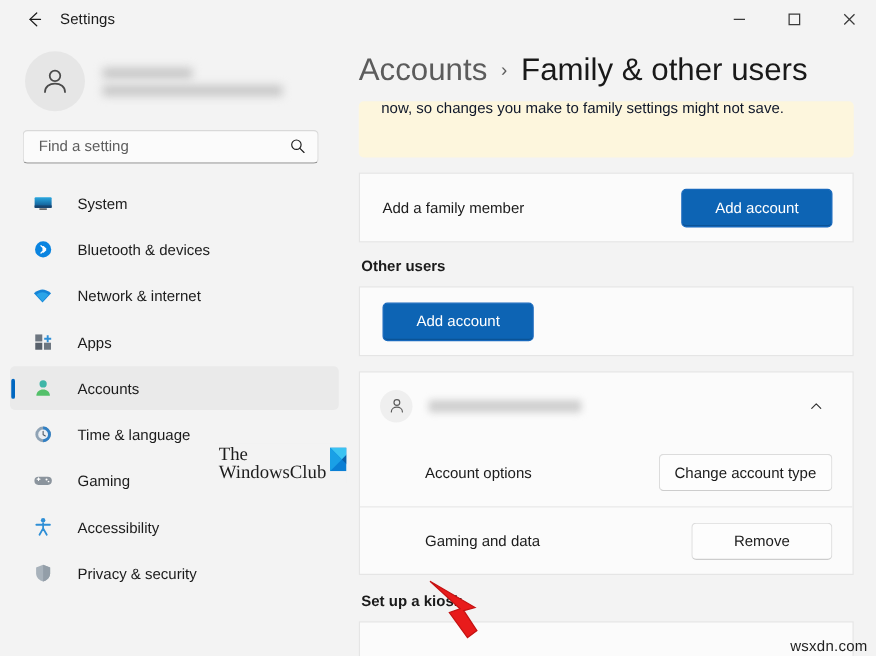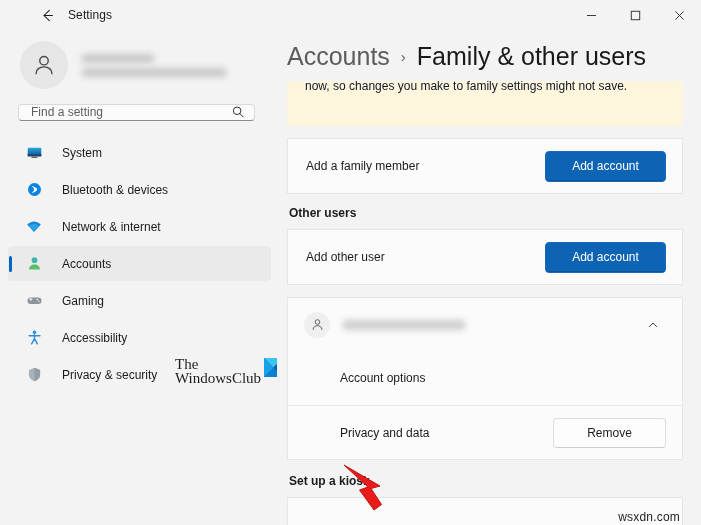--- a/index.html
+++ b/index.html
@@ -20,21 +20,20 @@
 
   
   .titlebar {
     height: 30px;
     flex: 0 0 30px;
     display: flex;
     align-items: center;
     background: #f3f3f3;
     position: relative;
     z-index: 30;
-    padding-left: 20px;
   }
   .back-btn {
     width: 30px; height: 28px;
     margin-left: 12px;
     display: flex; align-items: center; justify-content: center;
     color: #1b1b1b;
     border-radius: 4px;
   }
   .title-text {
     font-size: 12px;
@@ -98,21 +97,21 @@
     filter: blur(3.2px);
     color: transparent;
     overflow: hidden;
     white-space: nowrap;
   }
   .blur-name { width: 72px; height: 9px; }
   .blur-email { width: 144px; height: 9px; }
 
   .search-wrap { padding: 12px 22px 0 18px; }
   .search-box {
-    height: 17px;
+    height: 27px;
     background: #fbfbfb;
     border: 1px solid #d9d9d9;
     border-bottom: 1px solid #8a8a8a;
     border-radius: 4px;
     display: flex;
     align-items: center;
     padding: 0 9px 2px 12px;
   }
   .search-input {
     flex: 1 1 auto;
@@ -328,21 +327,21 @@
   .red-arrow {
     position: absolute;
     left: 333px; top: 449px;
     width: 62px; height: 74px;
     z-index: 25;
     pointer-events: none;
   }
 
   .wm-wsxdn {
     position: absolute;
-    right: 21px; bottom: 1px;
+    right: 7px; bottom: 1px;
     font-size: 12px;
     font-family: "Liberation Sans", sans-serif;
     color: #1e1e1e;
     z-index: 26;
     letter-spacing: .2px;
   }
 </style>
 </head>
 <body>
 
@@ -438,31 +437,53 @@
           <span class="nav-icon">
             <svg width="18" height="18" viewBox="0 0 20 20">
               <path d="M2.4 7.3 C5 5 8 4 10 4 C12 4 15 5 17.6 7.3 L10 15.6 Z" fill="#1383d6"></path>
               <path d="M4.6 8.6 C6.6 7 8.6 6.4 10 6.4 C11.4 6.4 13.4 7 15.4 8.6 L10 14.6 Z" fill="#2aa4e8"></path>
             </svg>
           </span>
           <span class="nav-label">Network &amp; internet</span>
         </div>
 
 
+        <div class="nav-item">
+          <span class="nav-icon">
+            <svg width="17" height="17" viewBox="0 0 20 20">
+              <rect x="2.6" y="3" width="6.6" height="6.6" fill="#6d7680"></rect>
+              <rect x="2.6" y="10.8" width="6.6" height="6.6" fill="#58616b"></rect>
+              <rect x="10.8" y="10.8" width="6.6" height="6.6" fill="#6d7680"></rect>
+              <path d="M11 6.1 h2.4 V3.7 h1.8 v2.4 h2.4 v1.8 h-2.4 v2.4 h-1.8 V7.9 H11 z" fill="#2f8fd6"></path>
+            </svg>
+          </span>
+          <span class="nav-label">Apps</span>
+        </div>
 
         <div class="nav-item selected">
           <span class="nav-icon">
             <svg width="17" height="17" viewBox="0 0 20 20">
               <circle cx="10" cy="6.1" r="3.4" fill="#3fb6a8"></circle>
               <path d="M3.6 17.2 c0-3.8 2.9-6 6.4-6 s6.4 2.2 6.4 6 z" fill="#54c06a"></path>
             </svg>
           </span>
           <span class="nav-label">Accounts</span>
         </div>
 
+        <div class="nav-item">
+          <span class="nav-icon">
+            <svg width="17" height="17" viewBox="0 0 20 20">
+              <circle cx="10" cy="10" r="7.3" fill="#8fa3b5"></circle>
+              <path d="M10 2.7 a7.3 7.3 0 0 1 0 14.6 z" fill="#2f7fc4"></path>
+              <circle cx="10" cy="10" r="4.6" fill="#e9eef3"></circle>
+              <path d="M10 7 v3.2 l2.1 1.3" stroke="#4a5764" stroke-width="1" fill="none" stroke-linecap="round"></path>
+            </svg>
+          </span>
+          <span class="nav-label">Time &amp; language</span>
+        </div>
 
         <div class="nav-item">
           <span class="nav-icon">
             <svg width="17" height="17" viewBox="0 0 20 20">
               <rect x="1.8" y="6.4" width="16.4" height="7.6" rx="3.8" fill="#8b949d"></rect>
               <path d="M4.4 8.6 h2.6 M5.7 7.3 v2.6" stroke="#fff" stroke-width="1" stroke-linecap="round"></path>
               <circle cx="13.2" cy="8.9" r="0.95" fill="#fff"></circle>
               <circle cx="15.1" cy="10.8" r="0.8" fill="#fff"></circle>
             </svg>
           </span>
@@ -523,21 +544,20 @@
           <div class="row">
             <span class="row-label">Add a family member</span>
             <button class="btn-accent">Add account</button>
           </div>
         </div>
 
         <div class="section-head">Other users</div>
 
         <div class="card">
           <div class="row">
-            <span class="row-label">Add other user</span>
             <button class="btn-accent">Add account</button>
           </div>
         </div>
 
         <div class="card">
           <div class="user-row">
             <span class="user-avatar">
               <svg width="15" height="15" viewBox="0 0 24 24" fill="none">
                 <circle cx="12" cy="8" r="3.7" stroke="#5a5a5a" stroke-width="1.5"></circle>
                 <path d="M4.9 20c0-3.9 3.3-6.1 7.1-6.1S19.1 16.1 19.1 20" stroke="#5a5a5a" stroke-width="1.5" fill="none" stroke-linecap="round"></path>
@@ -547,24 +567,25 @@
             <span class="user-row-spacer"></span>
             <span class="chev">
               <svg width="12" height="12" viewBox="0 0 16 16" fill="none">
                 <path d="M3.2 10.2 L8 5.4 L12.8 10.2" stroke="#333" stroke-width="1.25" stroke-linecap="round" stroke-linejoin="round"></path>
               </svg>
             </span>
           </div>
 
           <div class="row">
             <span class="row-sub-label">Account options</span>
+            <button class="btn-std">Change account type</button>
           </div>
 
           <div class="row">
-            <span class="row-sub-label">Privacy and data</span>
+            <span class="row-sub-label">Gaming and data</span>
             <button class="btn-std" style="min-width:113px">Remove</button>
           </div>
         </div>
 
         <div class="section-head" style="margin-top:14px">Set up a kiosk</div>
 
         <div class="card flush">
           <div class="row"></div>
         </div>
 

